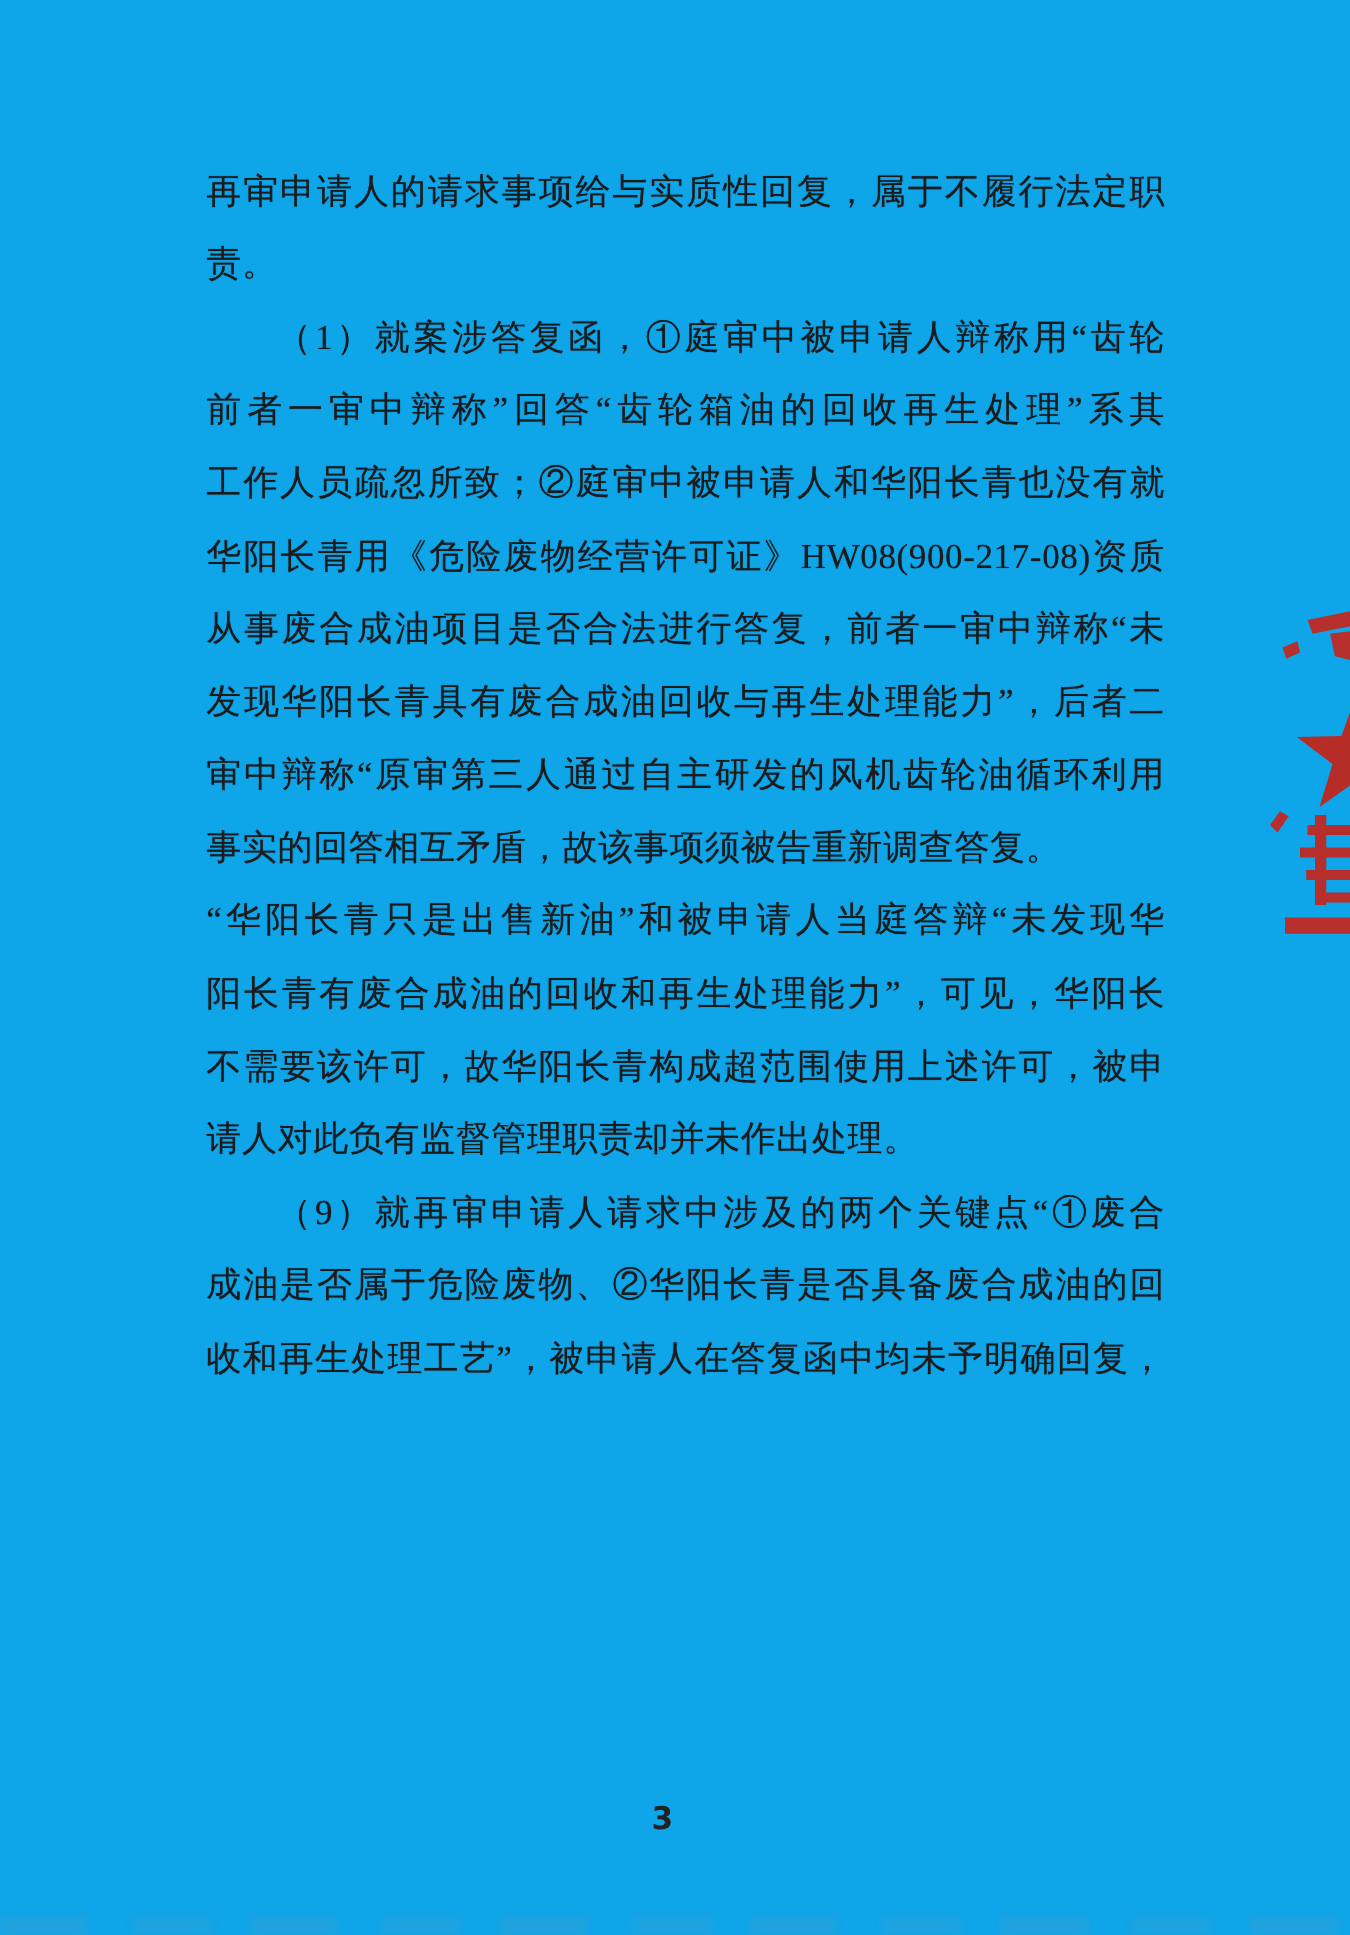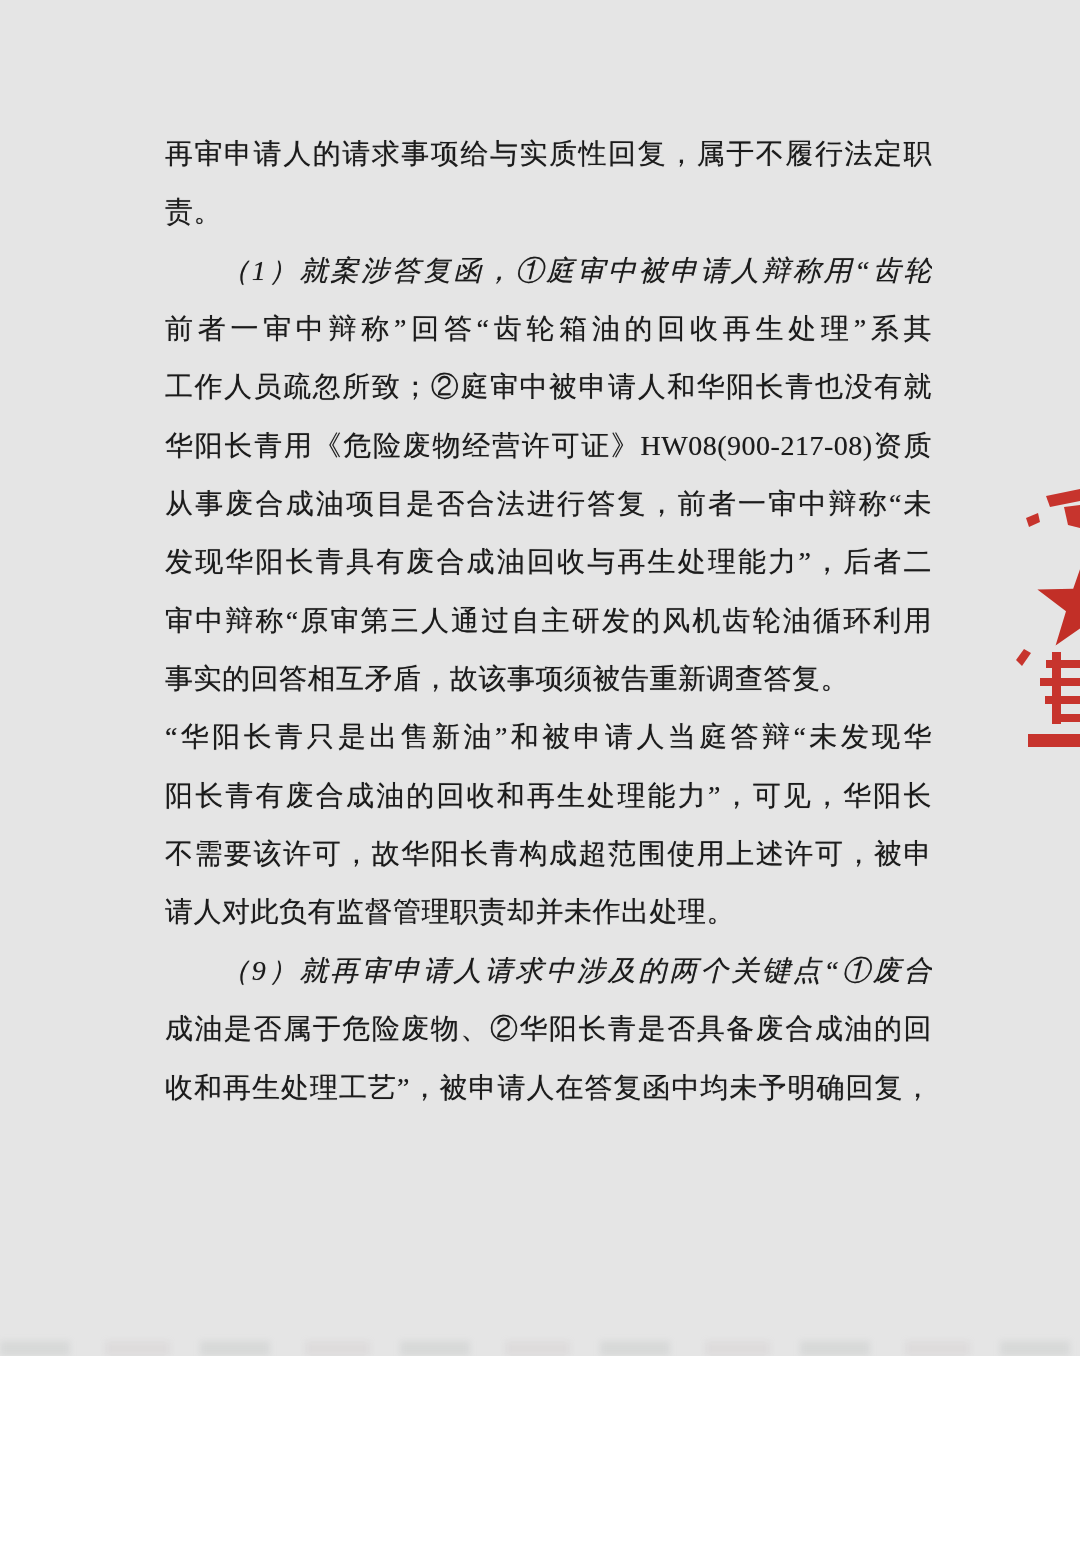--- a/index.html
+++ b/index.html
@@ -3,22 +3,22 @@
 <meta charset="utf-8">
 <style>
   html, body {
     margin: 0;
     padding: 0;
     background: #ffffff;
   }
   .page {
     position: relative;
     width: 1080px;
-    height: 1356px;
-    background: #e5e5e5;
+    height: 1548px;
+    background: #0ea5e9;
     overflow: hidden;
     font-family: "Liberation Serif", "DejaVu Serif", serif;
   }
   .text-block {
     position: absolute;
     left: 165px;
     top: 125px;
     width: 767px;
   }
   .line {
@@ -35,21 +35,20 @@
     white-space: normal;
     text-align: justify;
     text-align-last: justify;
     overflow: hidden;
   }
   .line.endline {
     text-align: left;
   }
   .line.indent {
     text-indent: 2em;
-    font-style: italic;
   }
   .page-number {
     position: absolute;
     left: 500px;
     top: 1440px;
     width: 60px;
     text-align: center;
     font-size: 25px;
     font-weight: bold;
     color: #222;

